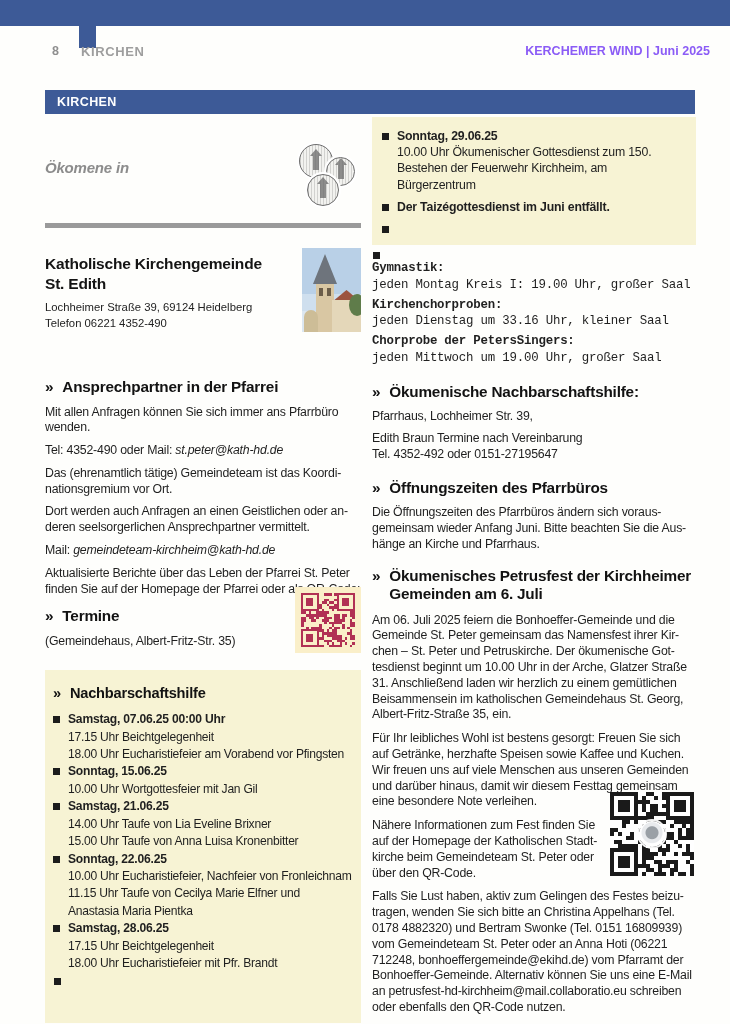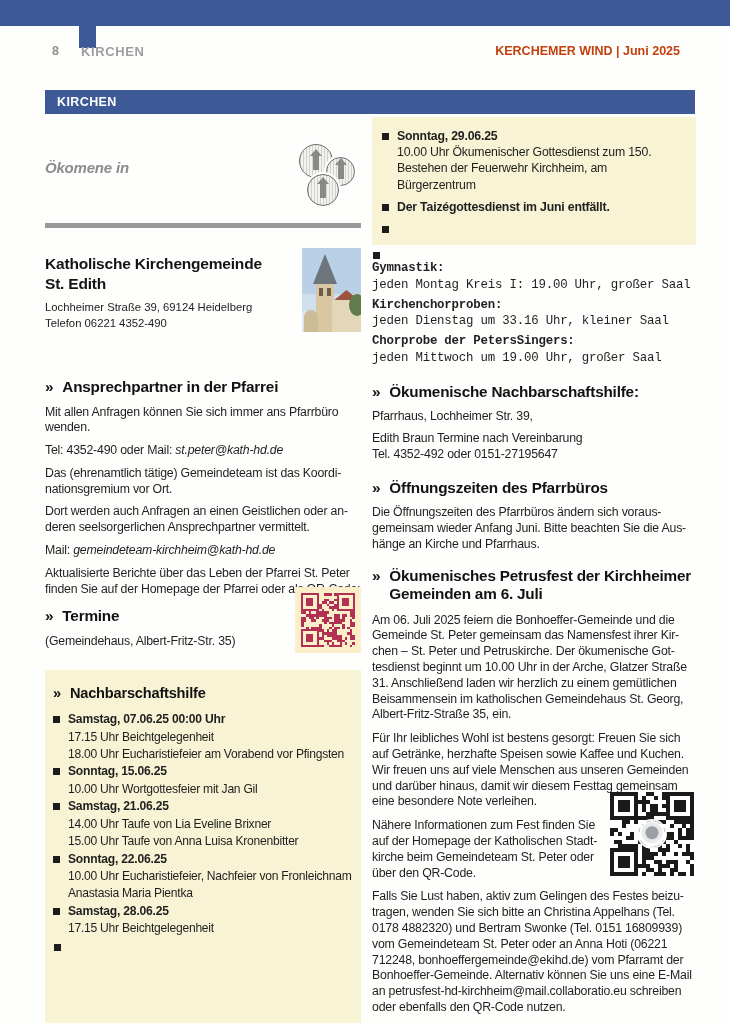--- a/index.html
+++ b/index.html
@@ -4,21 +4,21 @@
 <style>
   html,body{margin:0;padding:0;background:#e9e9e9;}
   .page{position:relative;width:730px;height:1024px;background:#fefefc;overflow:hidden;
         font-family:"Liberation Sans",sans-serif;color:#1f1f1f;margin:0 auto;}
   
   .topband{position:absolute;left:0;top:0;width:730px;height:26px;background:#3d5a97;}
   .toptab{position:absolute;left:79px;top:26px;width:17px;height:22px;background:#3d5a97;}
   .runhead{position:absolute;left:0;top:44px;width:730px;height:20px;}
   .pagenum{position:absolute;left:52px;top:0;font-size:12.5px;font-weight:700;color:#8f8f8f;}
   .runsec{position:absolute;left:81px;top:0;font-size:13px;font-weight:700;letter-spacing:.6px;color:#9e9e9e;}
-  .runissue{position:absolute;right:50px;top:0;font-size:12.5px;font-weight:700;color:#c2410c;}
+  .runissue{position:absolute;right:20px;top:0;font-size:12.5px;font-weight:700;color:#8b5cf6;}
   .secbar{position:absolute;left:45px;top:90px;width:650px;height:24px;background:#3d5a97;display:flex;align-items:center;}
   .secbar span{color:#fff;font-size:12.5px;font-weight:700;letter-spacing:.4px;padding-left:12px;}
   
   .col{position:absolute;}
   .col.left{left:45px;top:128px;width:316px;}
   .col.right{left:372px;top:117px;width:324px;}
   p{margin:0 0 7px;font-size:12.3px;line-height:15.8px;letter-spacing:-.2px;}
   em{font-style:italic;}
   .h{display:flex;gap:9px;margin:14px 0 8px;font-size:15.3px;line-height:18.5px;font-weight:700;color:#121212;letter-spacing:-.2px;}
   .h .mark{flex:0 0 auto;}
@@ -363,32 +363,34 @@
           </div>
 
           <div class="entry">
             <div class="drow">
               <span class="sq"></span>
               <span class="date">Sonntag, 22.06.25</span>
             </div>
             <div class="times">
 
             <div class="time">10.00 Uhr Eucharistiefeier, Nachfeier von Fronleichnam</div>
+              <div class="time">11.15 Uhr Taufe von Cecilya Marie Elfner und</div>
               <div class="time">Anastasia Maria Pientka</div>
             </div>
           </div>
 
           <div class="entry">
             <div class="drow">
               <span class="sq"></span>
               <span class="date">Samstag, 28.06.25</span>
             </div>
             <div class="times">
 
             <div class="time">17.15 Uhr Beichtgelegenheit</div>
+              <div class="time">18.00 Uhr Eucharistiefeier mit Pfr. Brandt</div>
             </div>
           </div>
         </div>
       <span class="sq endsq"></span>
     </div>
   </div>
 
   <div class="col right">
 
     <div class="ybox right-box">

